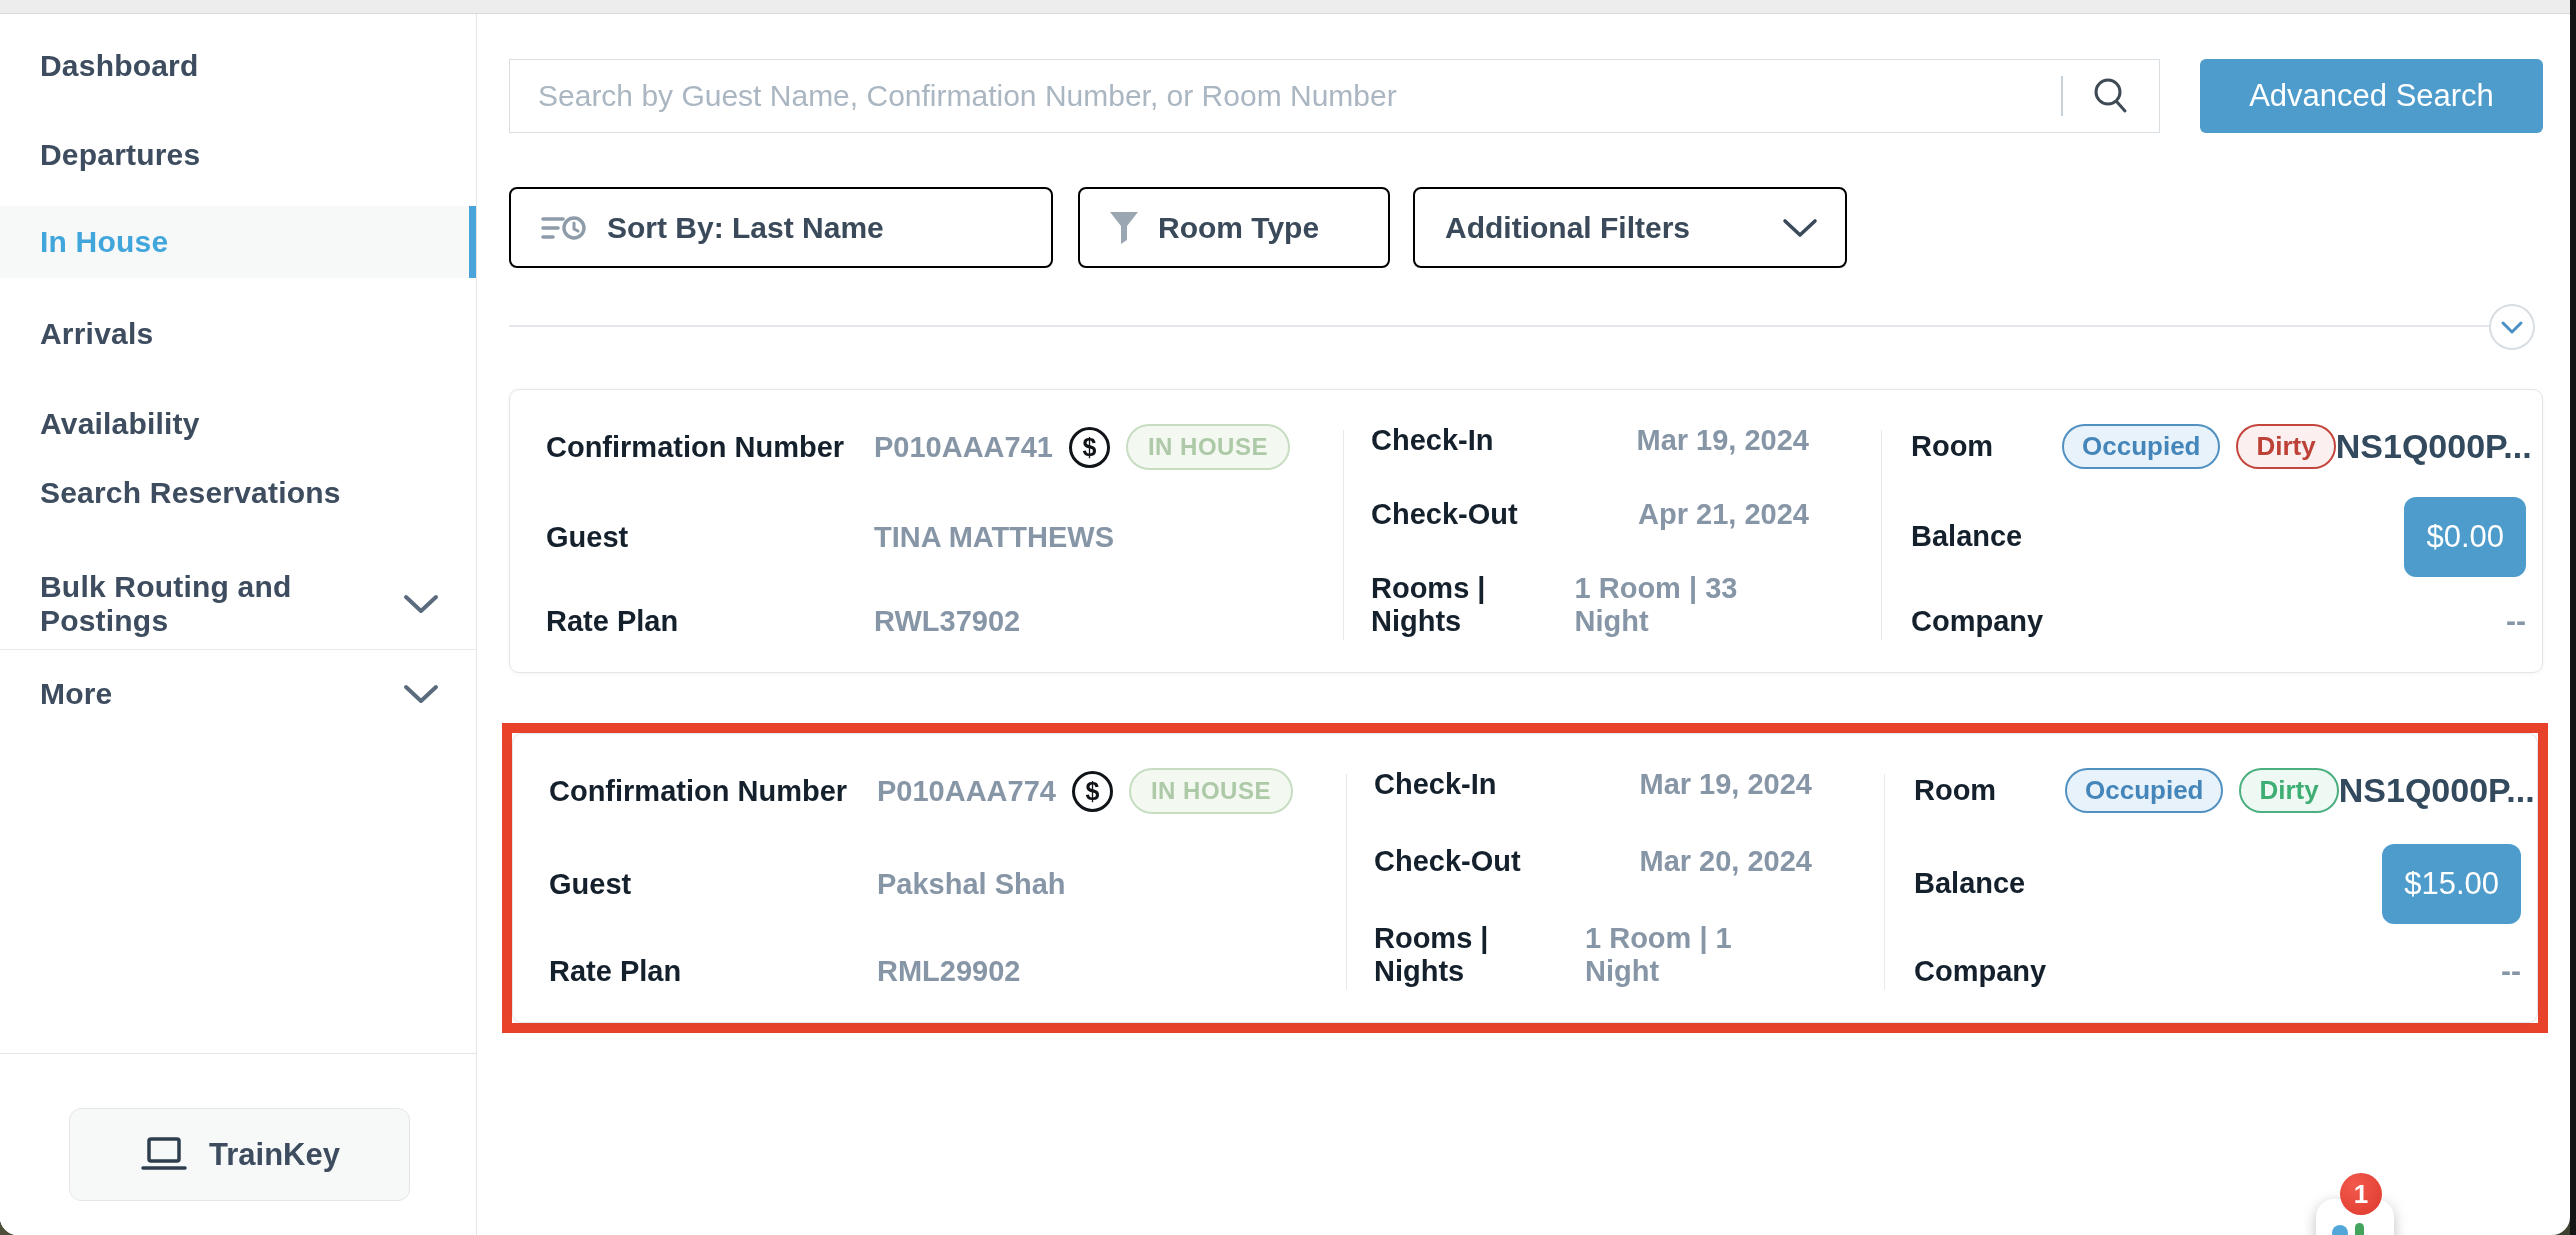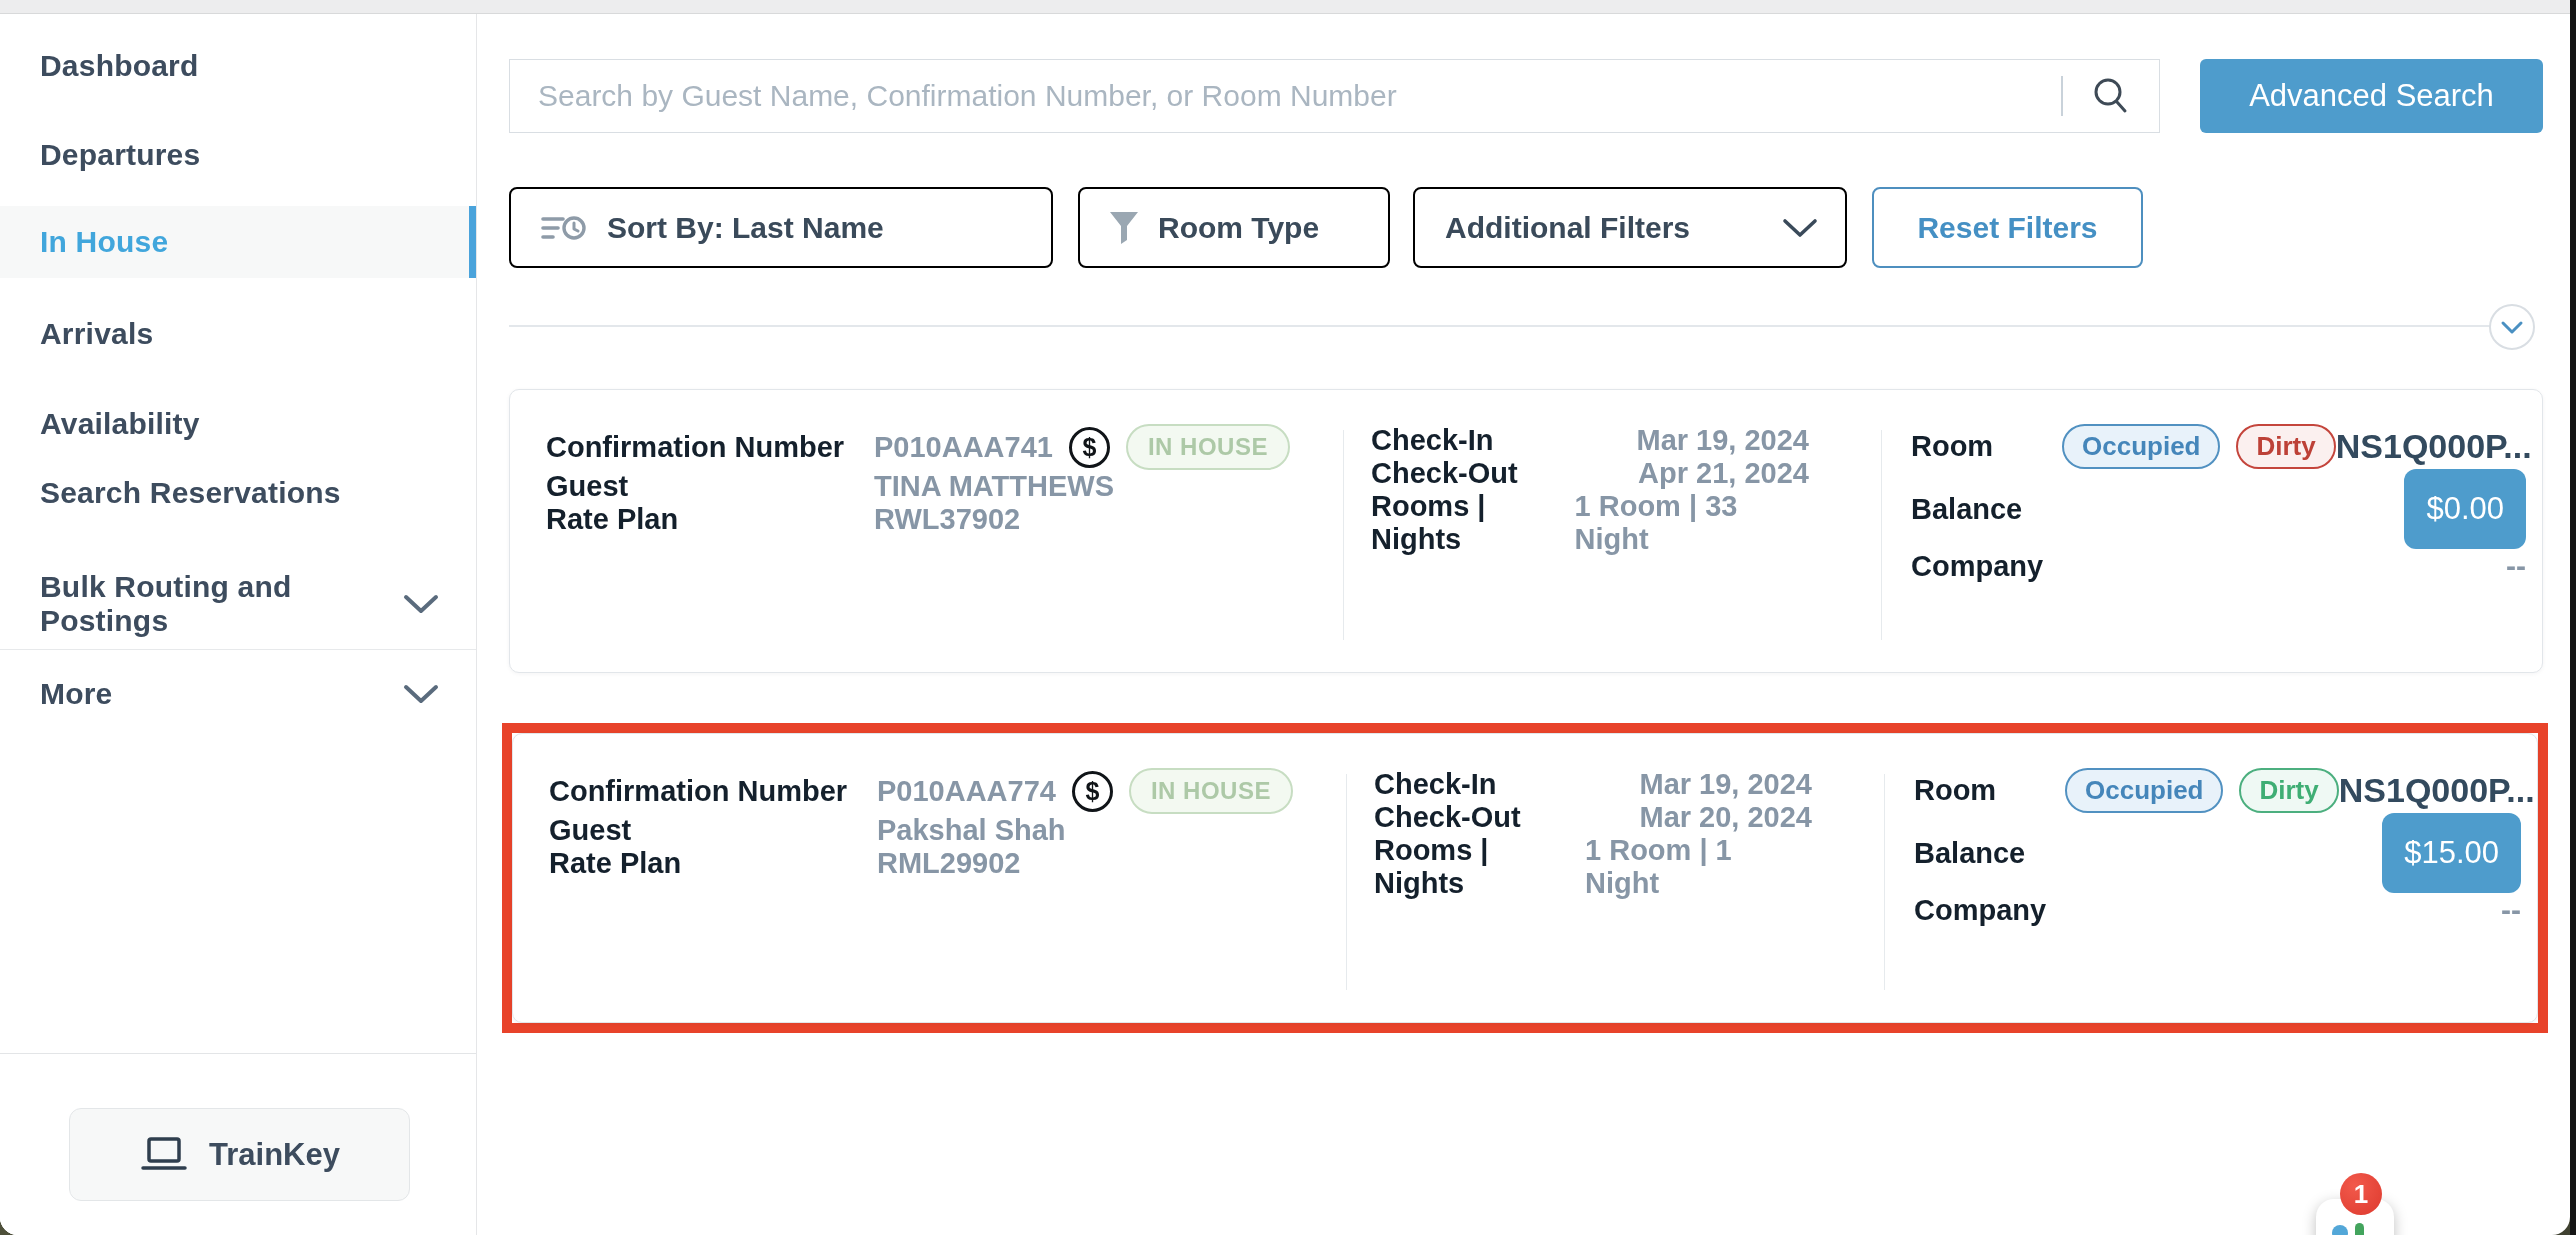--- a/index.html
+++ b/index.html
@@ -81,21 +81,21 @@
     box-sizing:border-box;box-shadow:0 1px 4px rgba(30,40,50,.05);cursor:pointer;
   }
   .card-1{left:509px;top:389px;width:2034px;height:284px;}
   .highlight-frame{
     position:absolute;left:502px;top:723px;width:2046px;height:310px;box-sizing:border-box;
     border:10px solid #e8432a;
   }
   .highlight-frame .card{position:absolute;left:0;top:0;width:2026px;height:290px;border-radius:10px;}
   .vdiv{position:absolute;top:40px;bottom:32px;width:1px;background:#e6eaed;}
   .vd1{left:833px;} .vd2{left:1371px;}
-  .ccol{position:absolute;top:34px;bottom:34px;display:flex;flex-direction:column;justify-content:flex-start;}
+  .ccol{position:absolute;top:34px;bottom:34px;display:flex;flex-direction:column;justify-content:space-between;}
   .c1{left:36px;width:776px;}
   .c2{left:861px;width:438px;}
   .c3{left:1401px;right:16px;}
   .crow{display:flex;align-items:center;}
   .lbl{font-size:29px;font-weight:700;color:#14202c;}
   .val{font-size:29px;font-weight:600;color:#8796a6;}
   .c1 .lbl{width:328px;flex:0 0 auto;}
   .c2 .crow{justify-content:space-between;}
   .conf-row{display:flex;align-items:center;gap:16px;}
   .dollar-icon{
@@ -219,23 +219,20 @@
     <span>Room Type</span>
   </div>
 
   <div class="filter-row-box f-add">
     <span>Additional Filters</span>
     <svg width="38" height="22" viewBox="0 0 38 22">
       <polyline points="4,4 19,18 34,4" fill="none" stroke="#3a4a5a" stroke-width="3.6" stroke-linecap="round" stroke-linejoin="round"></polyline>
     </svg>
   </div>
 
-  <div class="filter-row-box f-reset">
-    <span>Reset Filters</span>
-  </div>
 
   <div class="list-divider"></div>
   <div class="divider-toggle">
     <svg width="24" height="15" viewBox="0 0 24 15">
       <polyline points="3,3 12,12 21,3" fill="none" stroke="#4a90c2" stroke-width="3" stroke-linecap="round" stroke-linejoin="round"></polyline>
     </svg>
   </div>
 
   <div class="card card-1">
     <div class="vdiv vd1"></div>

